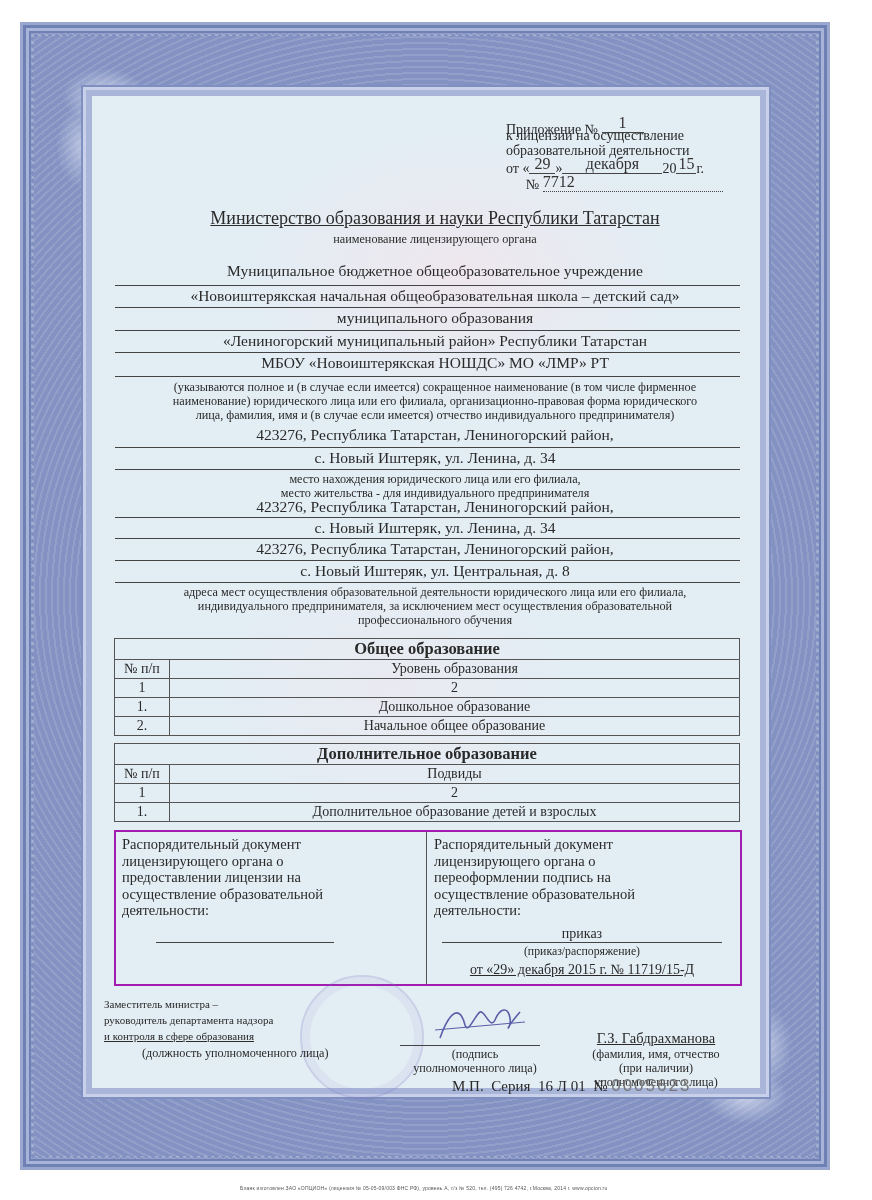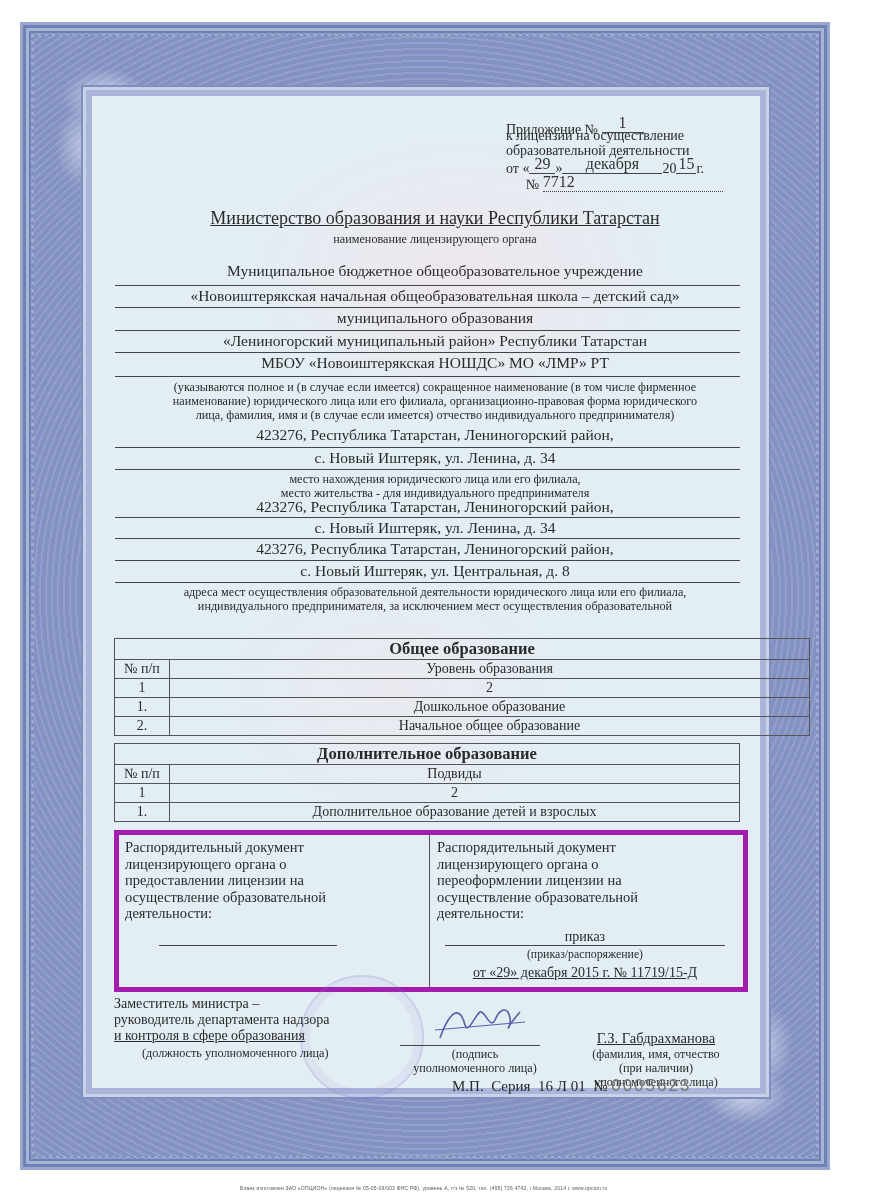--- a/index.html
+++ b/index.html
@@ -45,21 +45,21 @@
   .t16 { font-size:15.5px; }
   .t14 { font-size:14px; }
   .t12 { font-size:12.2px; line-height:14px; }
   .t11 { font-size:11.8px; line-height:14px; }
   .hand { font-size:16px; color:#333; }
   .u { text-decoration:underline; }
   table.lic { position:absolute; border-collapse:collapse; font-size:14px; }
   table.lic td { border:1px solid #555; padding:0; height:18px; text-align:center; }
   table.lic td.num { width:54px; }
   table.lic td.title { font-weight:bold; font-size:16.5px; height:20px; }
-  .box { position:absolute; border:5px solid #a21caf;text-decoration:underline; }
+  .box { position:absolute; border:2px solid #a21caf;text-decoration:underline; }
   .footer-print { position:absolute; left:240px; top:1185px; font-size:5px; color:#555; font-family:"Liberation Sans", sans-serif; letter-spacing:0.2px;}
   .serial { color:#777; font-family:"Liberation Sans","DejaVu Sans",sans-serif; letter-spacing:2px; font-size:17px; }
   .seal { position:absolute; left:300px; top:975px; width:120px; height:120px; border-radius:50%;
     border:2px solid rgba(120,120,190,0.25); box-shadow: inset 0 0 0 8px rgba(120,120,190,0.08); }
   .signature { position:absolute; left:430px; top:1000px; width:100px; height:45px; }
 </style>
 </head>
 <body>
 
 <div class="frame-outer"></div>
@@ -116,23 +116,24 @@
 <div class="hline" style="left:115px; width:625px; top:517px;"></div>
 <div class="abs center t16" style="left:110px; width:650px; top:519px;">с. Новый Иштеряк, ул. Ленина, д. 34</div>
 <div class="hline" style="left:115px; width:625px; top:538px;"></div>
 <div class="abs center t16" style="left:110px; width:650px; top:540px;">423276, Республика Татарстан,  Лениногорский район,</div>
 <div class="hline" style="left:115px; width:625px; top:560px;"></div>
 <div class="abs center t16" style="left:110px; width:650px; top:562px;">с. Новый Иштеряк, ул. Центральная, д. 8</div>
 <div class="hline" style="left:115px; width:625px; top:582px;"></div>
 <div class="abs center t12" style="left:110px; width:650px; top:577px; top:585px;">
   <div>адреса мест осуществления образовательной деятельности юридического лица или его филиала,</div>
   <div>индивидуального предпринимателя, за исключением мест осуществления образовательной</div>
-</div>
-
-<table class="lic" style="left:114px; top:638px; width:696px;">
+  <div>профессионального обучения</div>
+</div>
+
+<table class="lic" style="left:114px; top:638px; width:626px;">
   <tbody>
       <tr>
         <td colspan="2" class="title">Общее образование</td>
       </tr>
   <tr>
     <td class="num">№ п/п</td>
     <td>Уровень образования</td>
   </tr>
   <tr>
     <td class="num">1</td>
@@ -176,36 +177,36 @@
     <div>лицензирующего органа о</div>
     <div>предоставлении лицензии на</div>
     <div>осуществление образовательной</div>
     <div>деятельности:</div>
   </div>
   <div class="hline" style="left:40px; width:178px; top:110px;"></div>
 
   <div class="abs" style="left:318px; top:4px; font-size:14.5px; line-height:16.5px;">
     <div>Распорядительный документ</div>
     <div>лицензирующего органа о</div>
-    <div>переоформлении лицензии на</div>
+    <div>переоформлении подпись на</div>
     <div>осуществление образовательной</div>
     <div>деятельности:</div>
   </div>
   <div class="abs center t14" style="left:326px; width:280px; top:94px; border-bottom:1px solid #444;">приказ</div>
   <div class="abs center t11" style="left:326px; width:280px; top:112px;">(приказ/распоряжение)</div>
   <div class="abs center t14 u" style="left:326px; width:280px; top:130px;">от «29» декабря 2015 г. № 11719/15-Д</div>
 </div>
 
 <div class="seal"></div>
 <svg class="signature" viewBox="0 0 100 45">
   <path d="M10 38 C 20 10, 30 5, 35 25 C 38 35, 45 15, 50 12 C 55 10, 60 30, 65 20 C 70 8, 78 6, 80 18 C 82 30, 70 35, 90 12" stroke="#5a5fa8" stroke-width="1.6" fill="none"></path>
   <path d="M5 30 L 95 22" stroke="#5a5fa8" stroke-width="1" fill="none"></path>
 </svg>
 
-<div class="abs" style="left:114px; top:996px; font-size:14px; line-height:16px;">
+<div class="abs" style="left:104px; top:996px; font-size:11px; line-height:16px;">
   <div>Заместитель министра –</div>
   <div>руководитель департамента надзора</div>
   <div class="u">и контроля в сфере образования</div>
 </div>
 <div class="abs t12" style="left:142px; top:1046px;">(должность уполномоченного лица)</div>
 
 <div class="hline" style="left:400px; width:140px; top:1045px;"></div>
 <div class="abs center t12" style="left:390px; width:170px; top:1047px;">
   <div>(подпись</div>
   <div>уполномоченного лица)</div>

